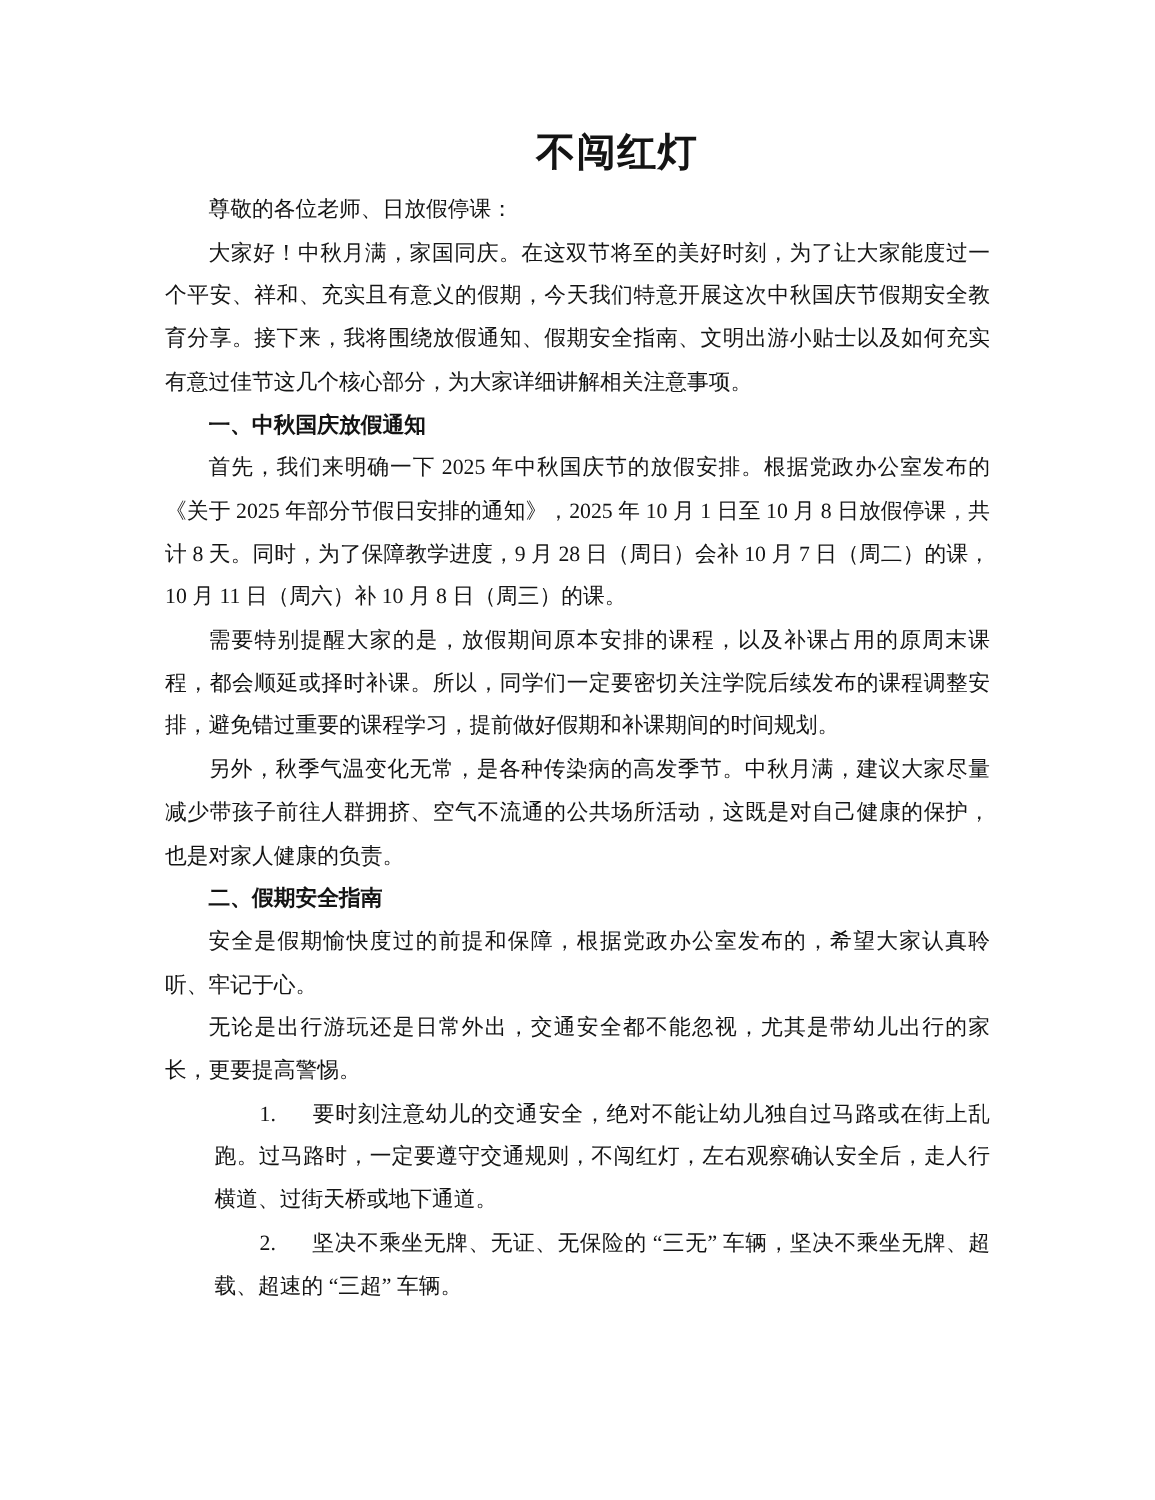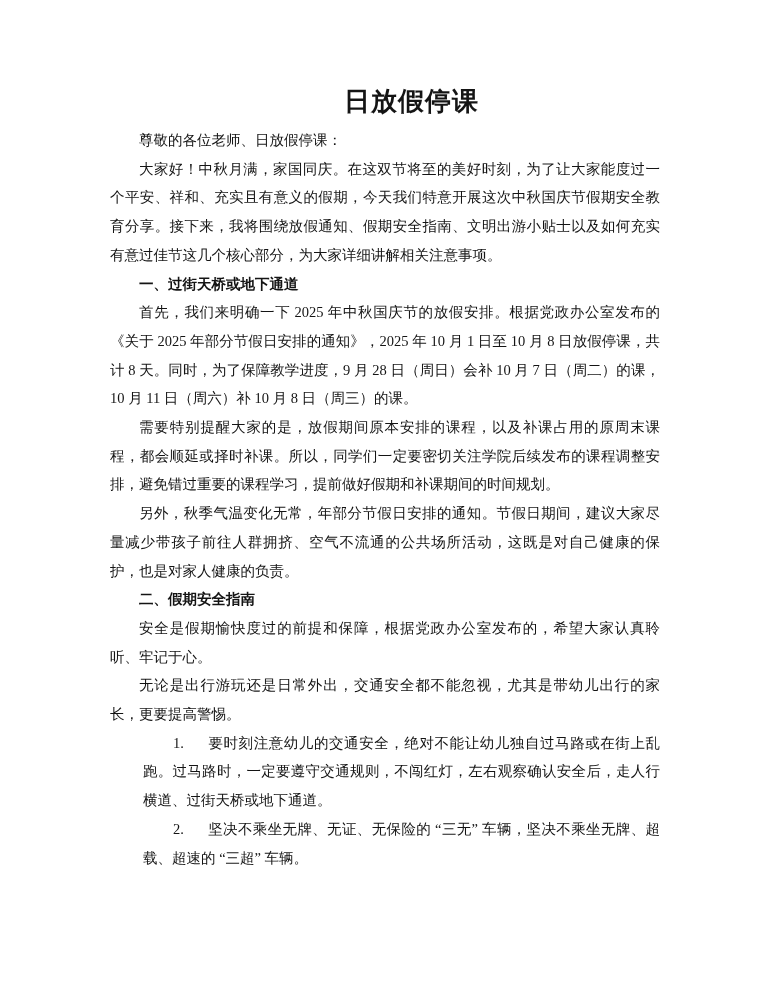--- a/index.html
+++ b/index.html
@@ -57,35 +57,35 @@
     display: inline-block;
     width: 24px;
   }
 </style>
 </head>
 <body>
 
 <div class="page">
   <div class="content">
 
-    <h1 class="doc-title">日放假停课</h1>
+    <h1 class="doc-title">不闯红灯</h1>
 
     <div class="body-text">
 
       <p class="body">尊敬的各位老师、日放假停课：</p>
 
       <p class="body">大家好！中秋月满，家国同庆。在这双节将至的美好时刻，为了让大家能度过一个平安、祥和、充实且有意义的假期，今天我们特意开展这次中秋国庆节假期安全教育分享。接下来，我将围绕放假通知、假期安全指南、文明出游小贴士以及如何充实有意过佳节这几个核心部分，为大家详细讲解相关注意事项。</p>
 
-      <p class="heading">一、过街天桥或地下通道</p>
+      <p class="heading">一、中秋国庆放假通知</p>
 
       <p class="body">首先，我们来明确一下 2025 年中秋国庆节的放假安排。根据党政办公室发布的《关于 2025 年部分节假日安排的通知》，2025 年 10 月 1 日至 10 月 8 日放假停课，共计 8 天。同时，为了保障教学进度，9 月 28 日（周日）会补 10 月 7 日（周二）的课，10 月 11 日（周六）补 10 月 8 日（周三）的课。</p>
 
       <p class="body">需要特别提醒大家的是，放假期间原本安排的课程，以及补课占用的原周末课程，都会顺延或择时补课。所以，同学们一定要密切关注学院后续发布的课程调整安排，避免错过重要的课程学习，提前做好假期和补课期间的时间规划。</p>
 
-      <p class="body">另外，秋季气温变化无常，年部分节假日安排的通知。节假日期间，建议大家尽量减少带孩子前往人群拥挤、空气不流通的公共场所活动，这既是对自己健康的保护，也是对家人健康的负责。</p>
+      <p class="body">另外，秋季气温变化无常，是各种传染病的高发季节。中秋月满，建议大家尽量减少带孩子前往人群拥挤、空气不流通的公共场所活动，这既是对自己健康的保护，也是对家人健康的负责。</p>
 
       <p class="heading">二、假期安全指南</p>
 
       <p class="body">安全是假期愉快度过的前提和保障，根据党政办公室发布的，希望大家认真聆听、牢记于心。</p>
 
 
       <p class="body">无论是出行游玩还是日常外出，交通安全都不能忽视，尤其是带幼儿出行的家长，更要提高警惕。</p>
 
       <p class="list-item"><span class="num">1.</span><span class="tab"></span><span>要时刻注意幼儿的交通安全，绝对不能让幼儿独自过马路或在街上乱跑。过马路时，一定要遵守交通规则，不闯红灯，左右观察确认安全后，走人行横道、过街天桥或地下通道。</span></p>
 

